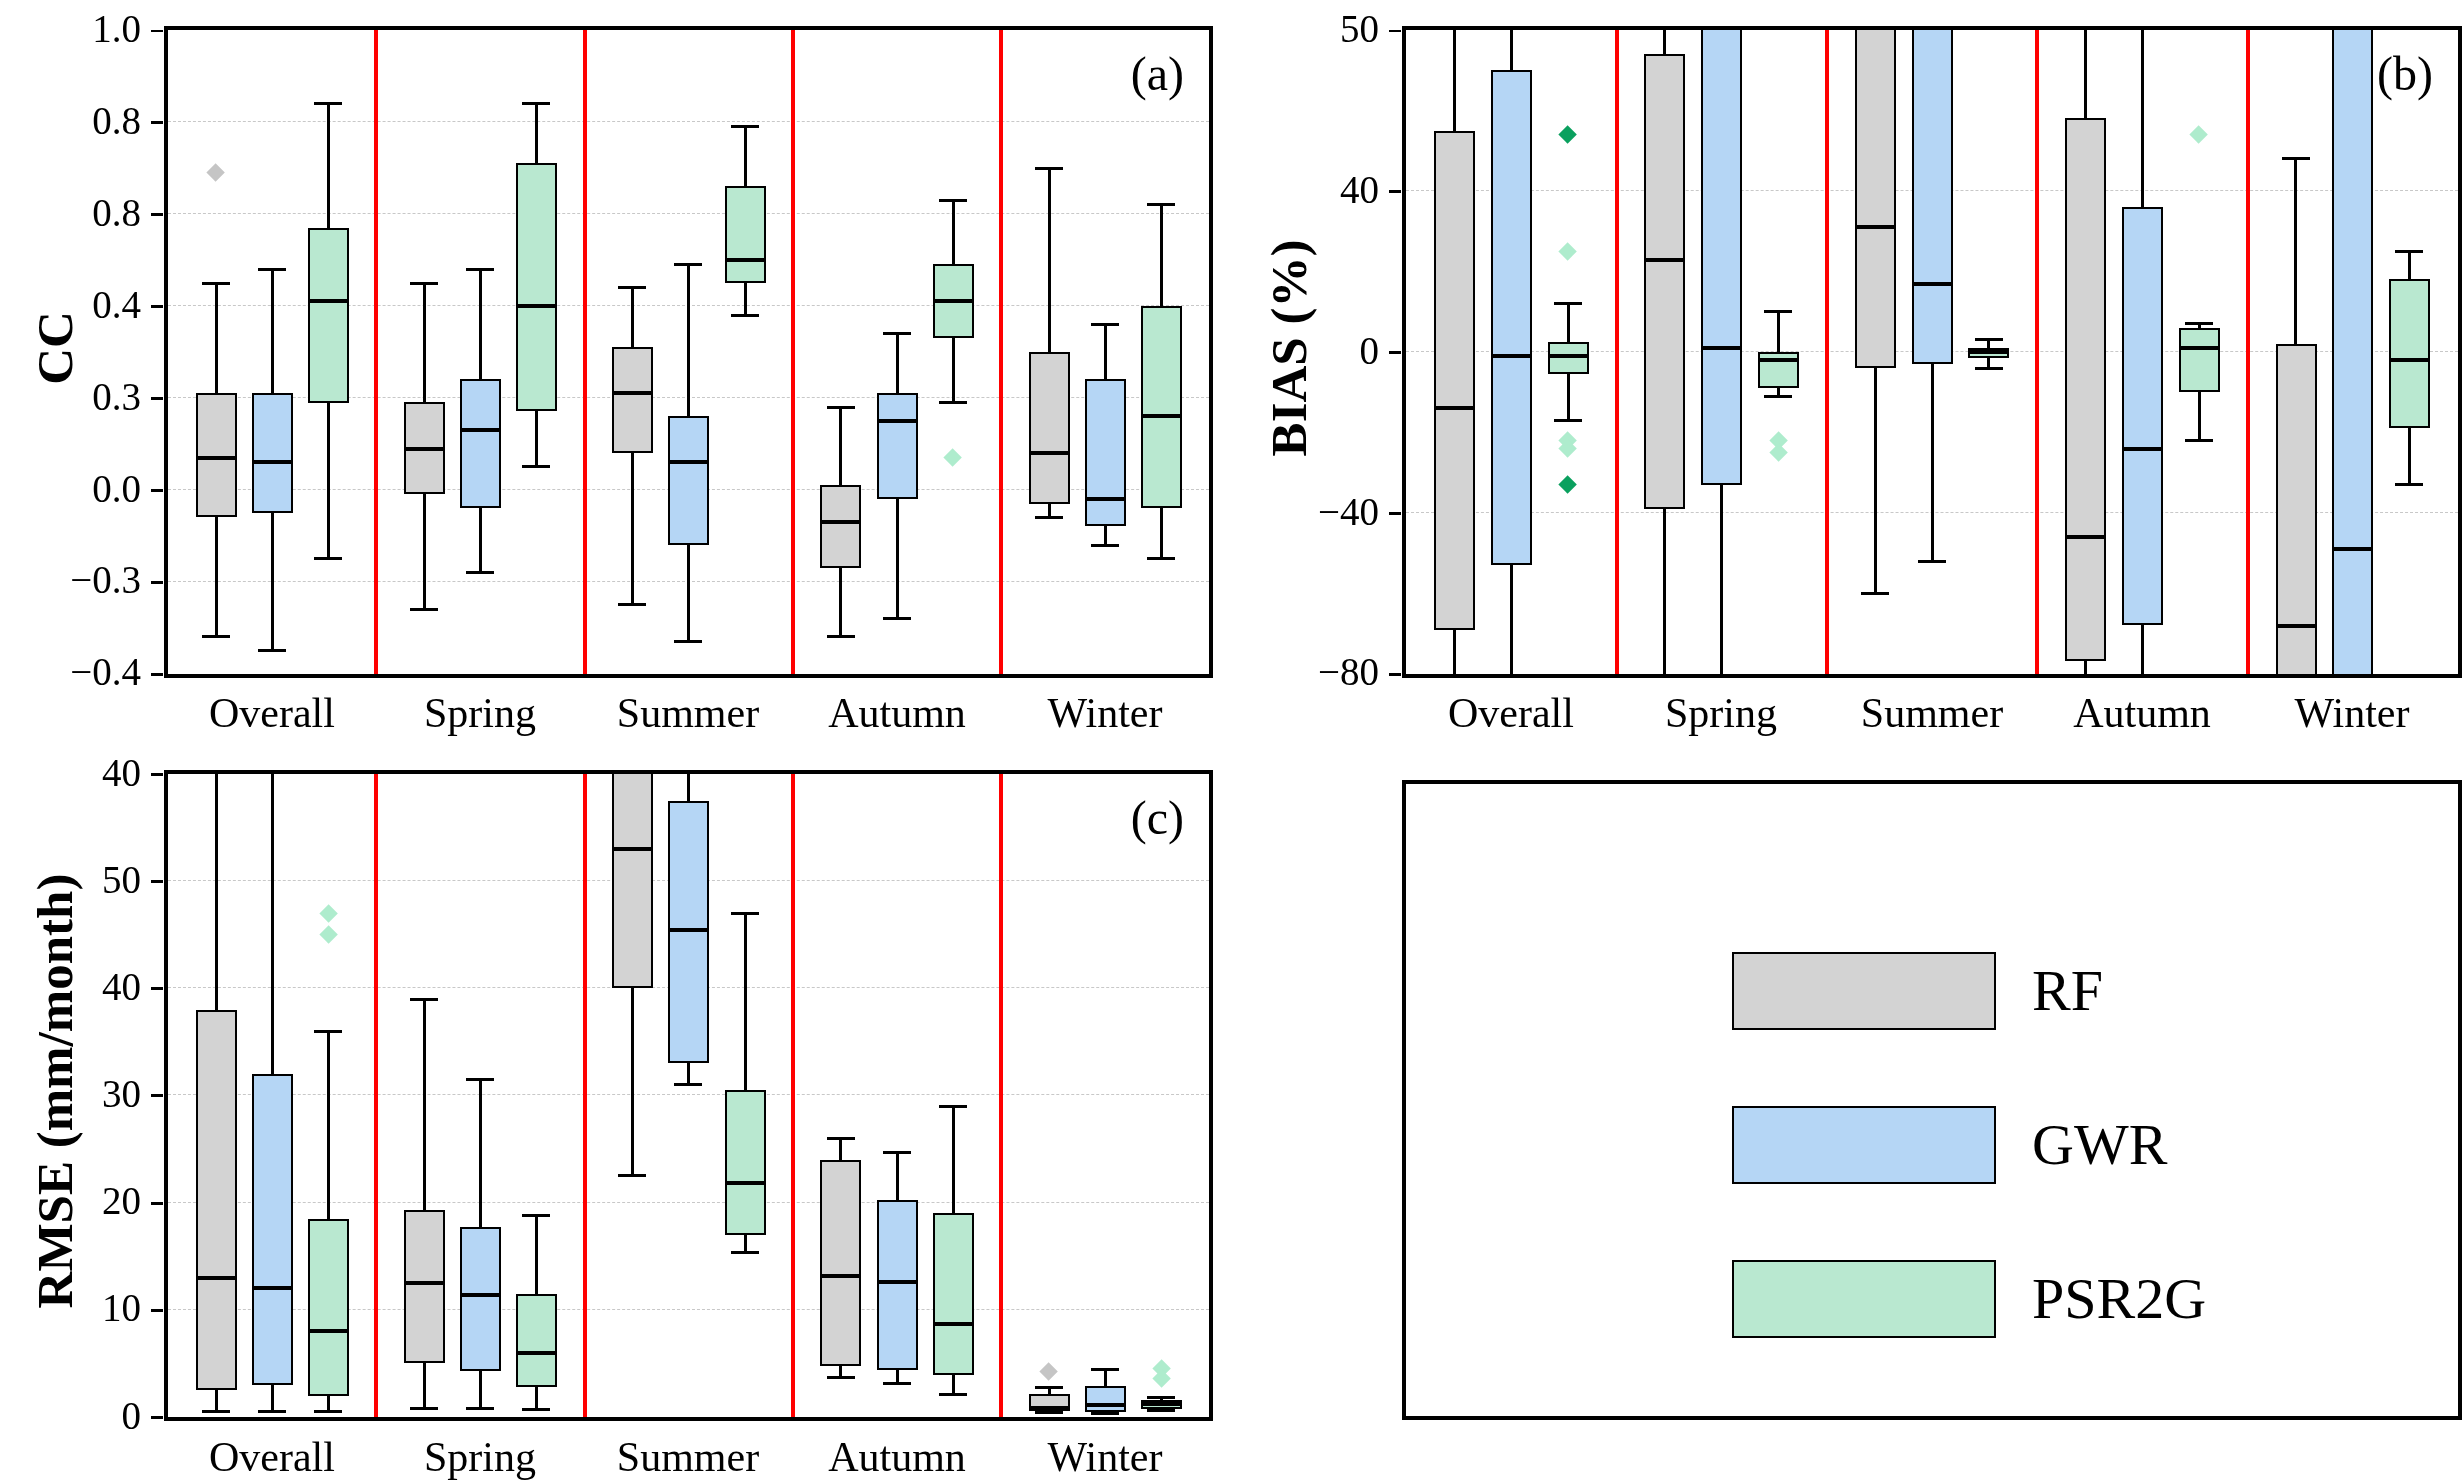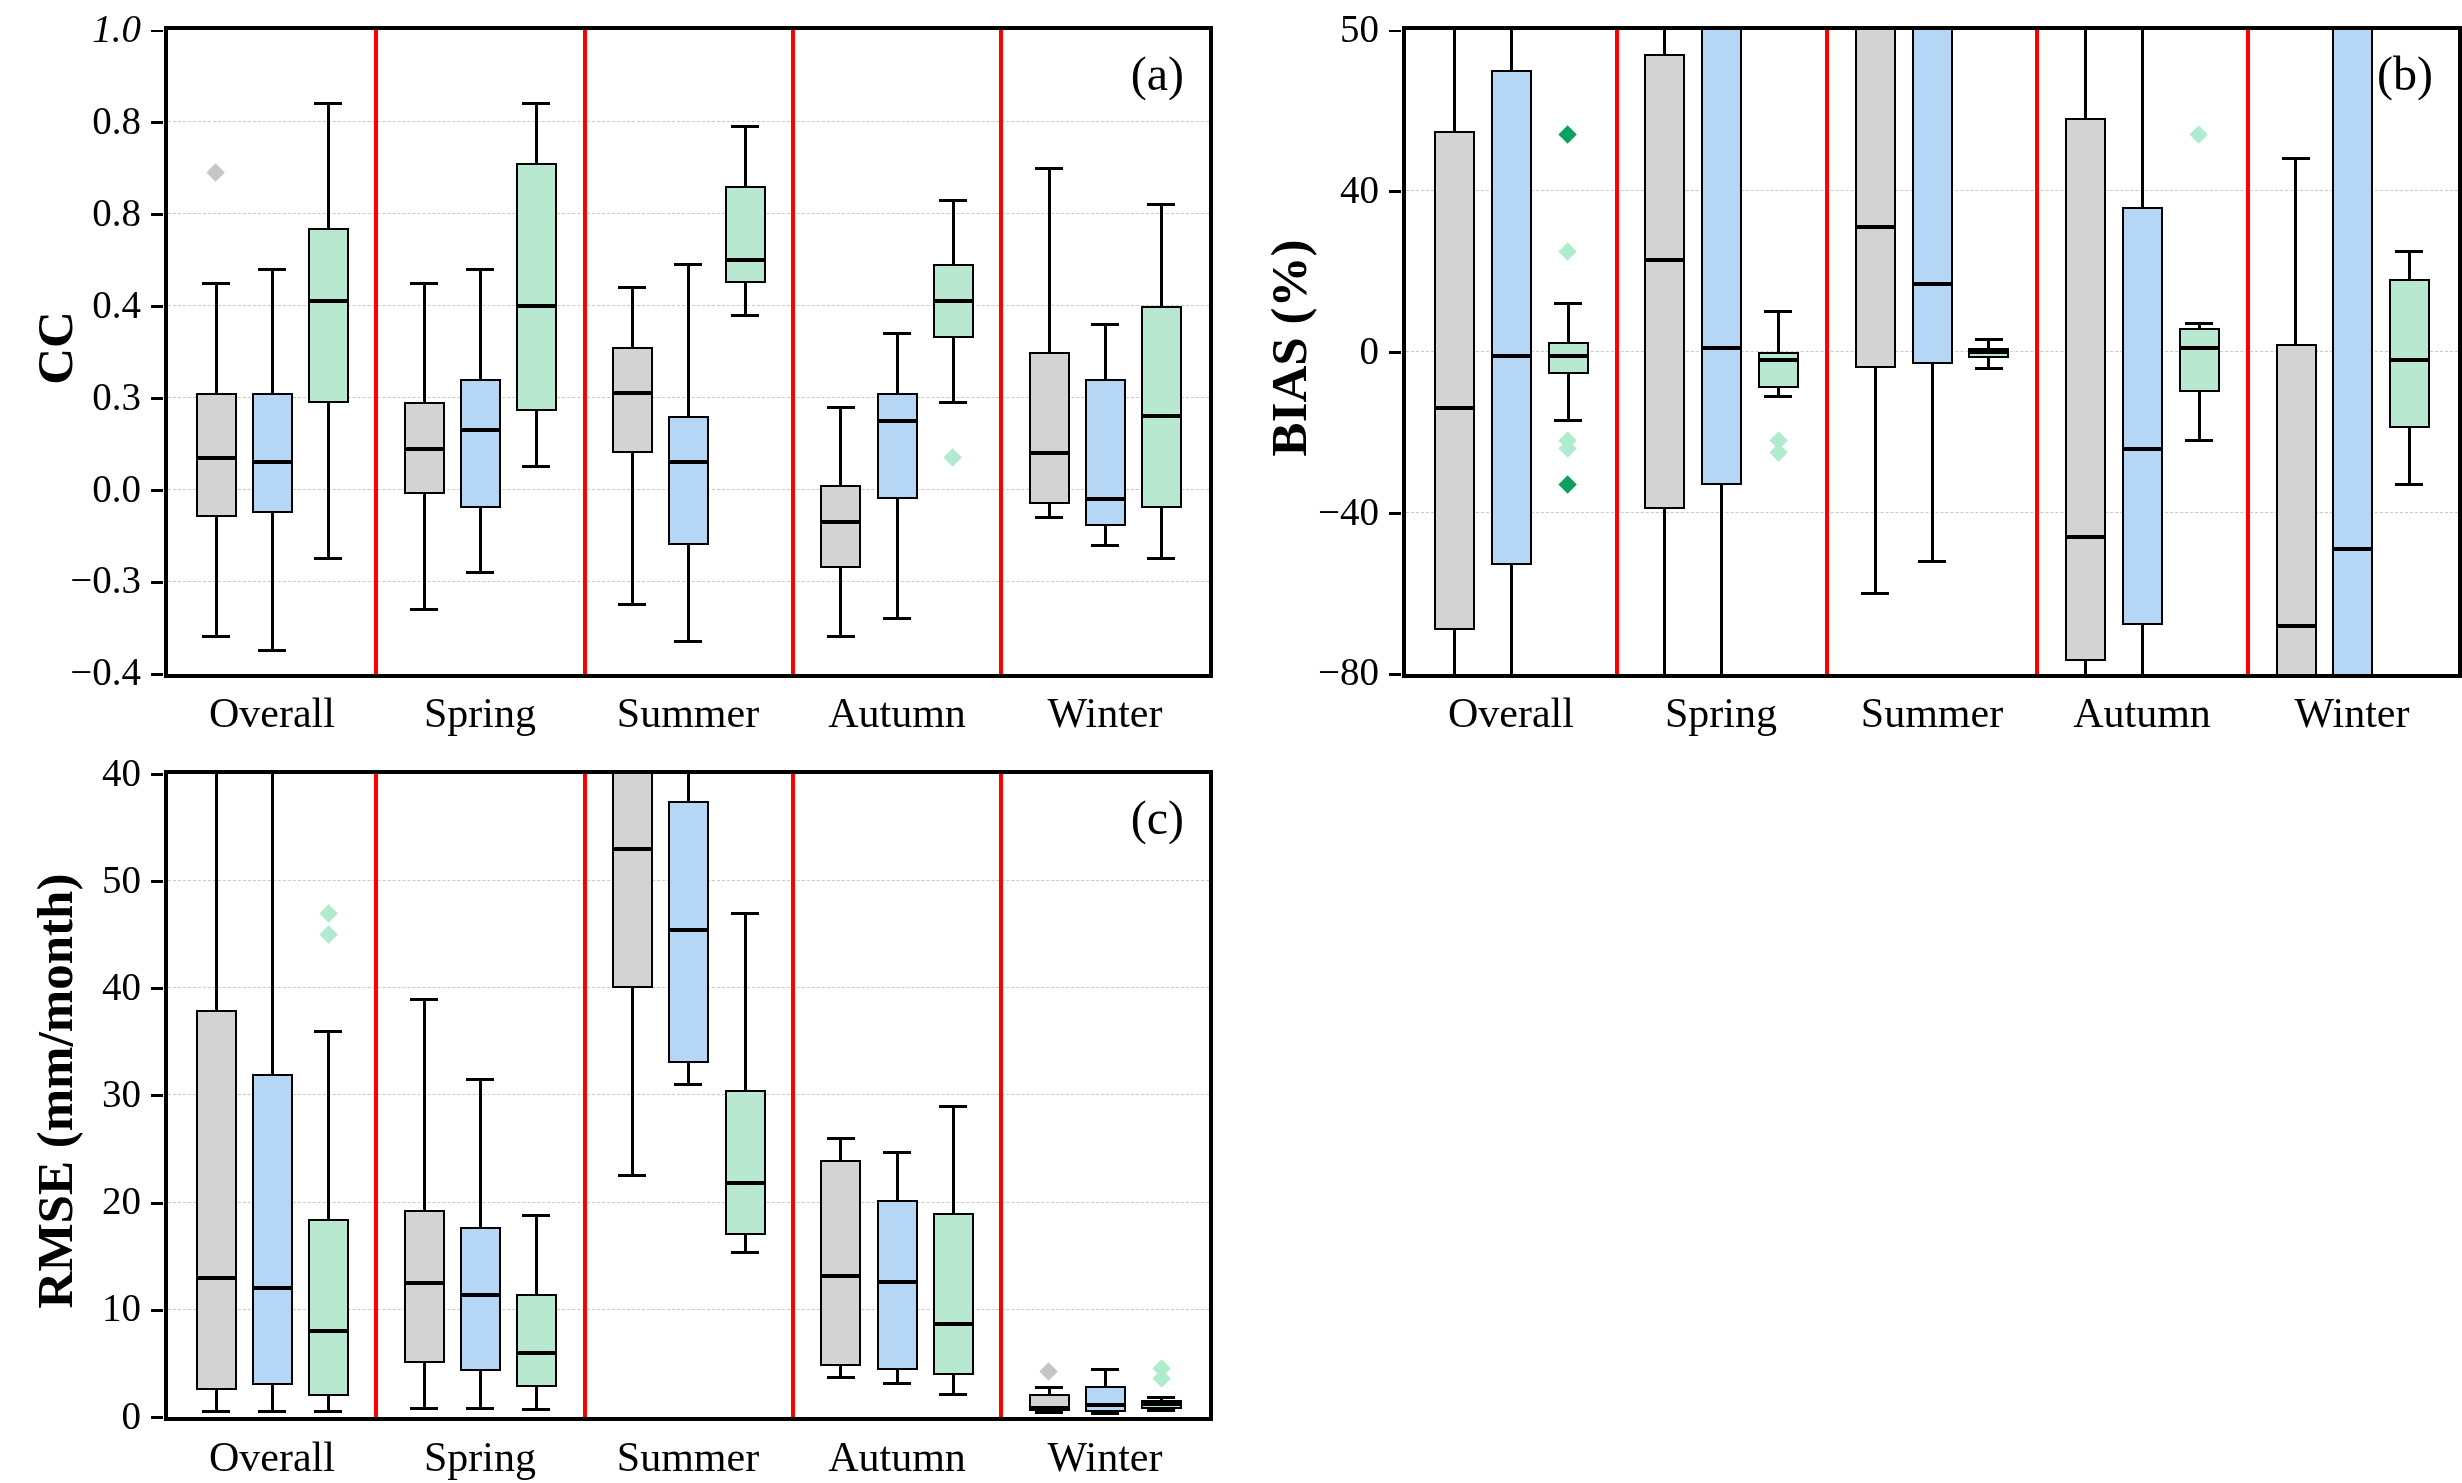--- a/index.html
+++ b/index.html
@@ -35,21 +35,21 @@
       <div class="gridline" style="top: 183px; z-index: 1;"></div>
       <div class="gridline" style="top: 275px; z-index: 1;"></div>
       <div class="gridline" style="top: 367px; z-index: 1;"></div>
       <div class="gridline" style="top: 459px; z-index: 1;"></div>
       <div class="gridline" style="top: 551px; z-index: 1;"></div>
       <div class="sepline" style="left: 206px; height: 644px; z-index: 2;"></div>
       <div class="sepline" style="left: 415px; height: 644px; z-index: 2;"></div>
       <div class="sepline" style="left: 623px; height: 644px; z-index: 2;"></div>
       <div class="sepline" style="left: 831px; height: 644px; z-index: 2;"></div>
       <div class="ytick-mark" style="left: -17px; top: -0.9px; z-index: 3;"></div>
-      <div class="ytick-label" style="left: -150px; top: -21px; font-style: italic;">1.0</div>
+      <div class="ytick-label" style="left: -150px; top: -21px;">1.0</div>
       <div class="ytick-mark" style="left: -17px; top: 91px; z-index: 3;"></div>
       <div class="ytick-label" style="left: -150px; top: 71px;">0.8</div>
       <div class="ytick-mark" style="left: -17px; top: 183px; z-index: 3;"></div>
       <div class="ytick-label" style="left: -150px; top: 163px;">0.8</div>
       <div class="ytick-mark" style="left: -17px; top: 275px; z-index: 3;"></div>
       <div class="ytick-label" style="left: -150px; top: 255px;">0.4</div>
       <div class="ytick-mark" style="left: -17px; top: 367px; z-index: 3;"></div>
       <div class="ytick-label" style="left: -150px; top: 347px;">0.3</div>
       <div class="ytick-mark" style="left: -17px; top: 459px; z-index: 3;"></div>
       <div class="ytick-label" style="left: -150px; top: 439px;">0.0</div>
@@ -336,15 +336,29 @@
       <div class="med" style="left: 765px; top: 548px; width: 41px; z-index: 5;"></div>
       <div class="whisk" style="left: 992px; top: 623px; width: 2.6px; height: 13px; z-index: 3;"></div>
       <div class="whisk" style="left: 979px; top: 622px; width: 28px; height: 2.6px; z-index: 3;"></div>
       <div class="whisk" style="left: 979px; top: 635px; width: 28px; height: 2.6px; z-index: 3;"></div>
       <div class="bx" style="left: 973px; top: 626px; width: 41px; height: 8.6px; background: rgb(185, 232, 208); z-index: 4;"></div>
       <div class="med" style="left: 973px; top: 628px; width: 41px; z-index: 5;"></div>
       <div class="outl" style="left: 987px; top: 588px; background: rgb(174, 236, 205); z-index: 6;"></div>
       <div class="outl" style="left: 987px; top: 598px; background: rgb(174, 236, 205); z-index: 6;"></div>
     </div>
 
+  <div class="legend-box" style="left:1402px;top:780px;width:1052px;height:632px;">
+    <div class="legend-row" style="left:326px;top:168px;">
+      <div class="legend-swatch" style="background: rgb(211, 211, 211);"></div>
+      <div class="legend-label">RF</div>
+    </div>
+    <div class="legend-row" style="left:326px;top:322px;">
+      <div class="legend-swatch" style="background: rgb(181, 214, 245);"></div>
+      <div class="legend-label">GWR</div>
+    </div>
+    <div class="legend-row" style="left:326px;top:476px;">
+      <div class="legend-swatch" style="background: rgb(185, 232, 208);"></div>
+      <div class="legend-label">PSR2G</div>
+    </div>
+  </div>
 
 </div>
 
 
 </body></html>

